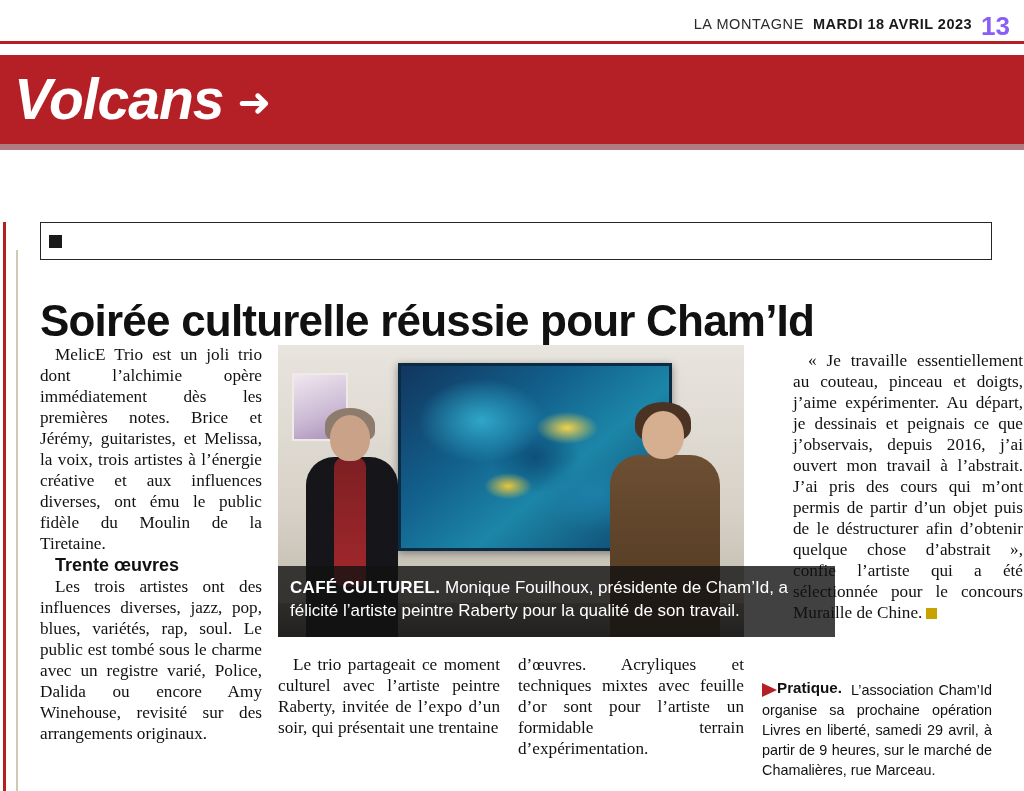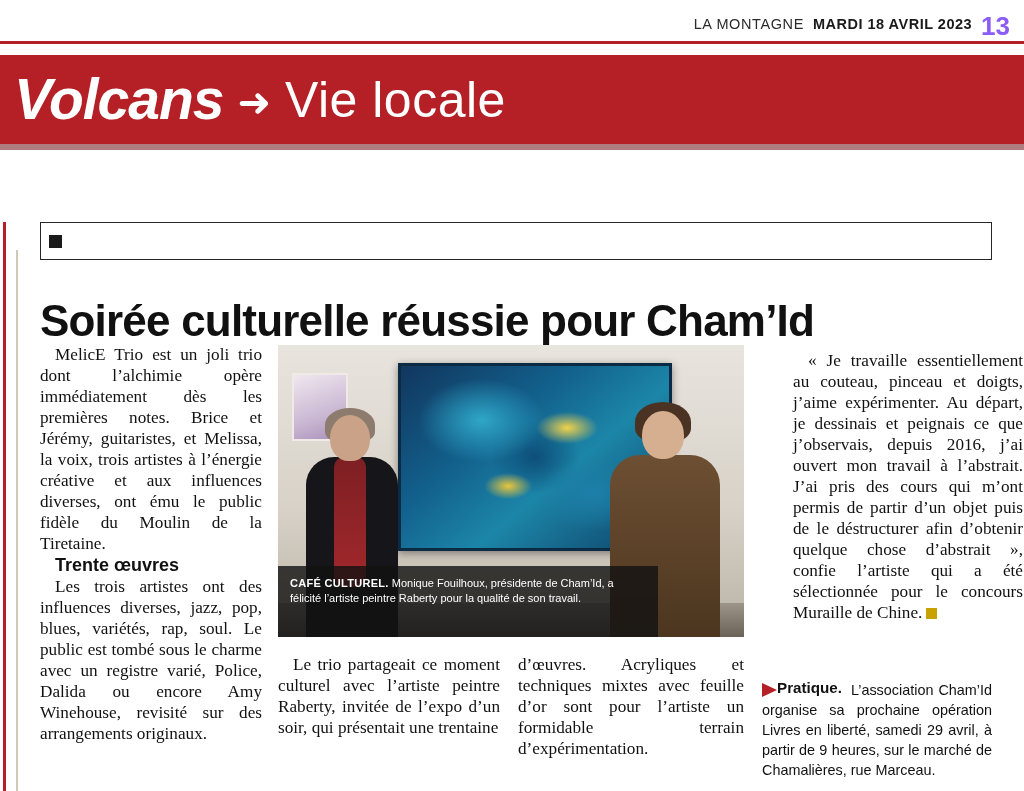--- a/index.html
+++ b/index.html
@@ -314,28 +314,28 @@
   .photo .floorline {
     position: absolute; left: 0; bottom: 0; width: 100%; height: 34px;
     background: linear-gradient(180deg,#9e958a,#6b6258);
   }
 
   
   .caption {
     position: absolute;
     left: 278px;
     top: 566px;
-    width: 380px;
+    width: 557px;
     height: 71px;
     background: rgba(17,17,17,.80);
     box-sizing: border-box;
     padding: 10px 12px;
     color: #fff;
     font-family: "Liberation Sans", sans-serif;
-    font-size: 11px;
+    font-size: 17px;
     line-height: 1.38;
   }
   .caption b {
     font-weight: bold;
     letter-spacing: .3px;
   }
 
   
   .pratique {
     position: absolute;
@@ -373,21 +373,20 @@
   <span class="paper">LA MONTAGNE</span>
   <span class="date">MARDI 18 AVRIL 2023</span>
   <span class="pagenum">13</span>
 </div>
 <div class="rule-top"></div>
 
 <div class="banner">
   <div class="banner-inner">
     <span class="rubric">Volcans</span>
     <span class="arrow">➜</span>
-    <span class="subrubric">Vie locale</span>
   </div>
 </div>
 <div class="banner-shadow"></div>
 
 <div class="left-rule"></div>
 <div class="left-rule2"></div>
 
 <div class="locality-box">
   <span class="sq"></span>
 </div>

